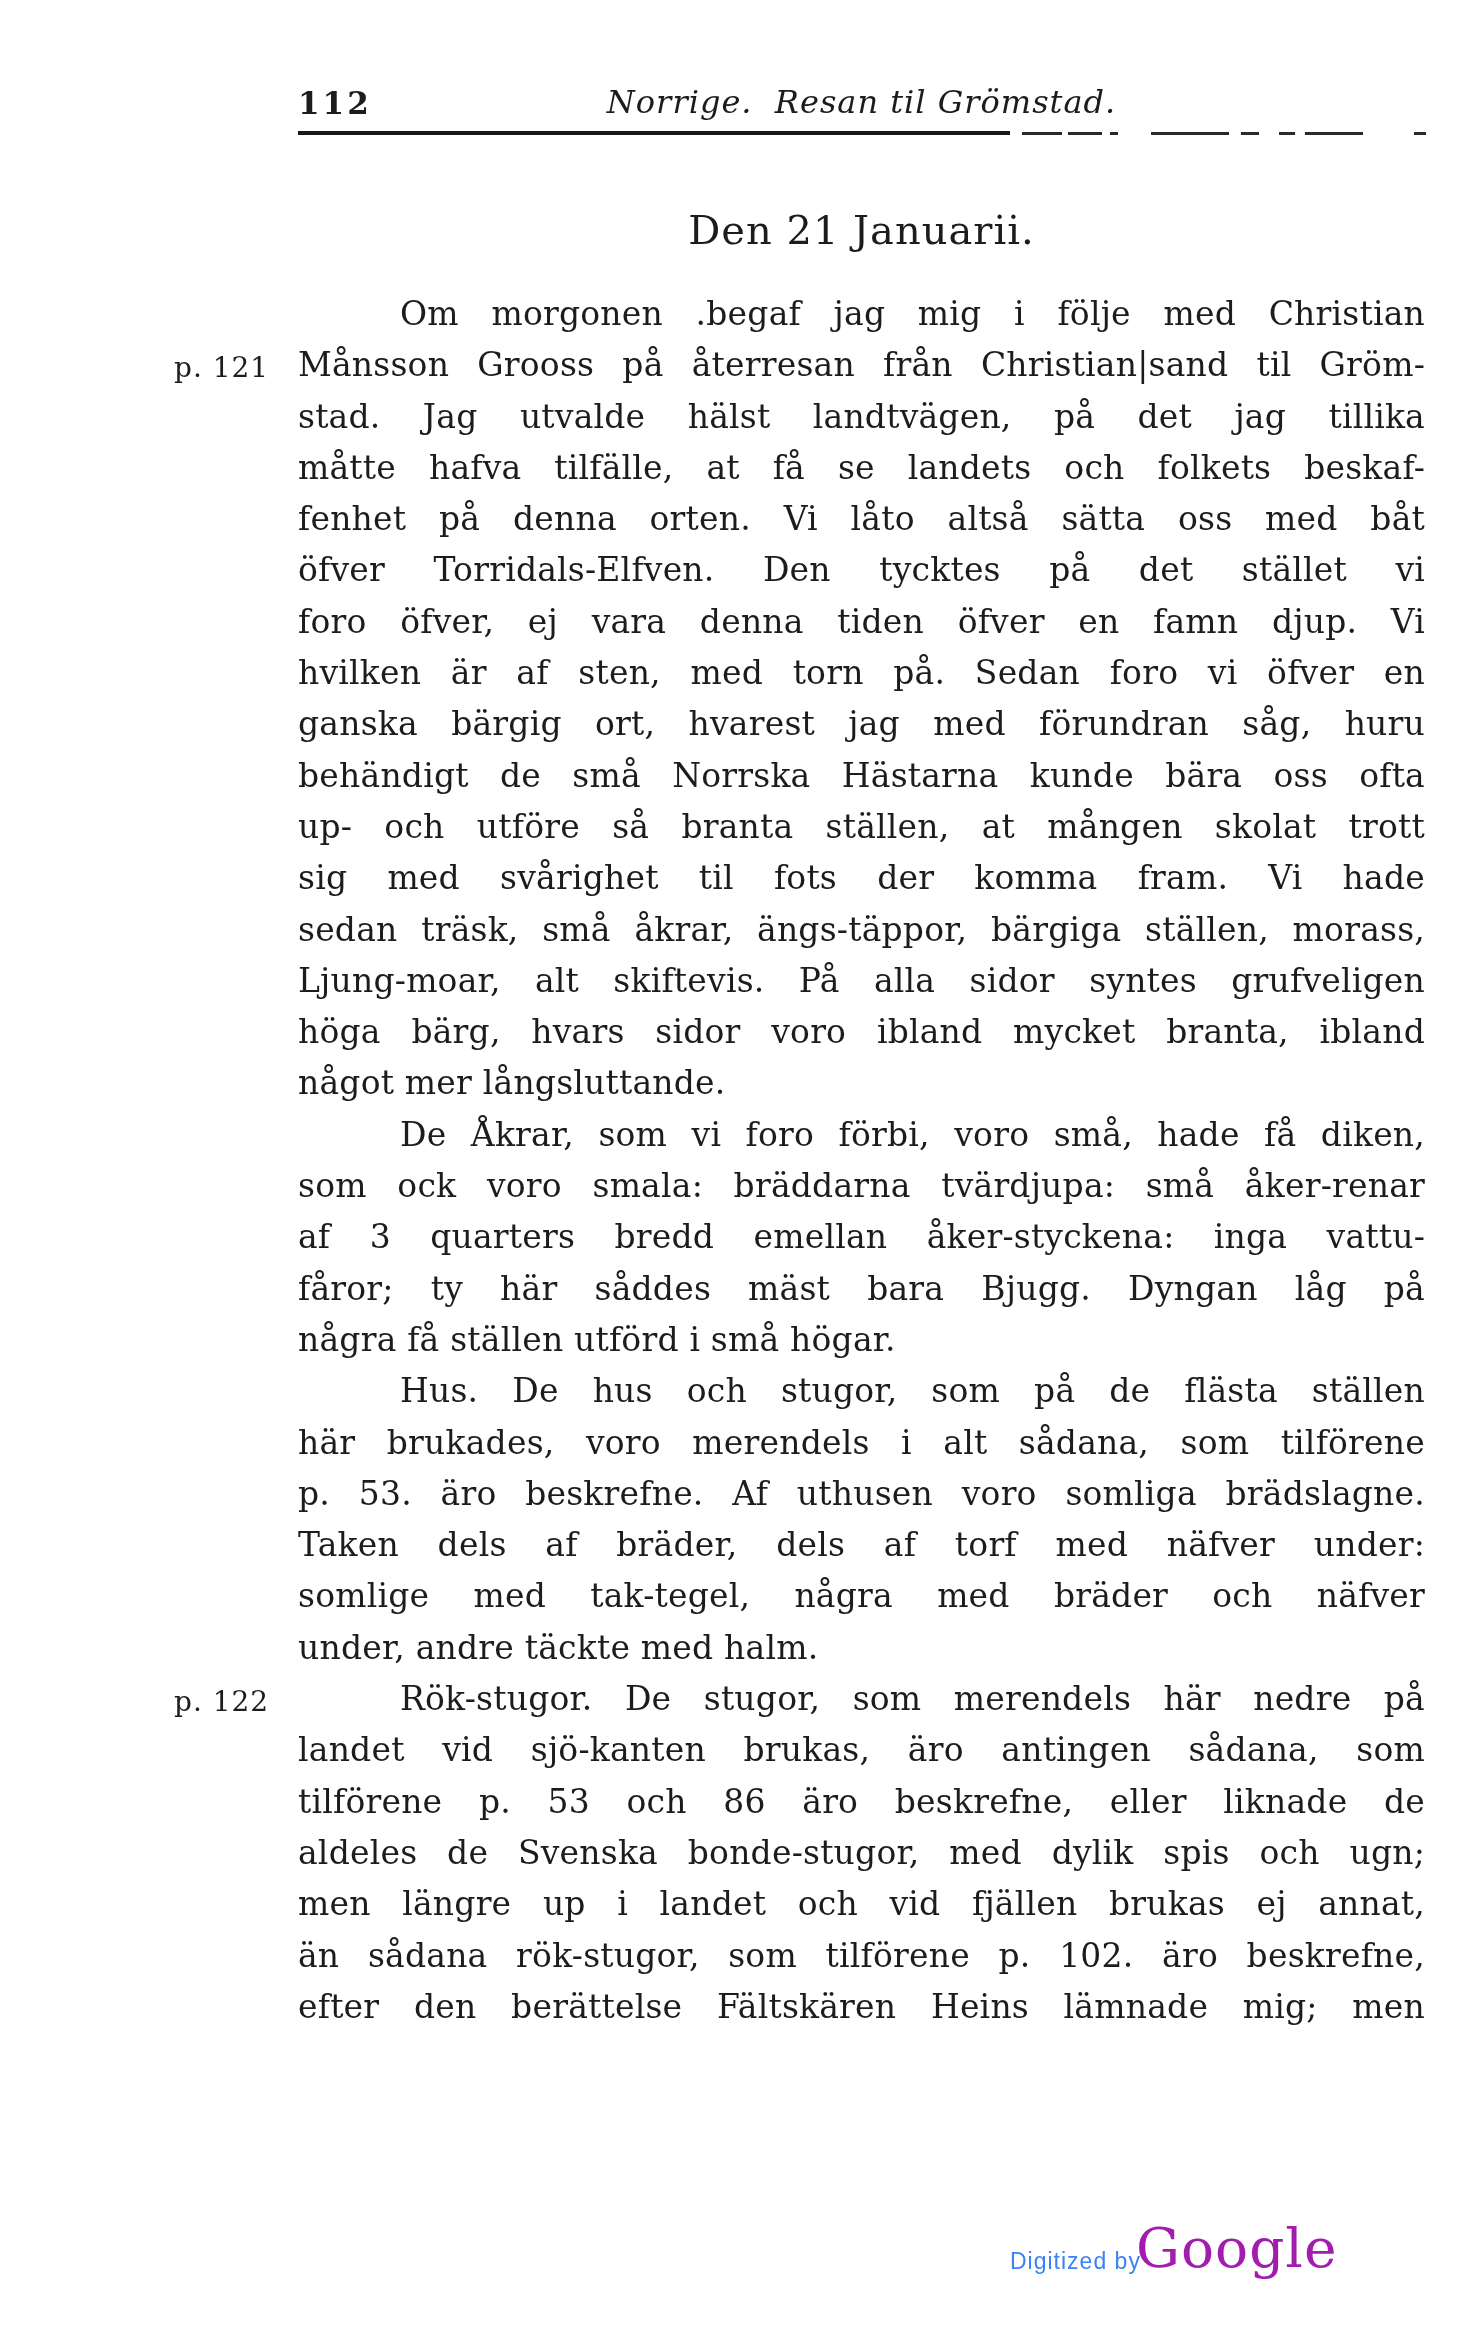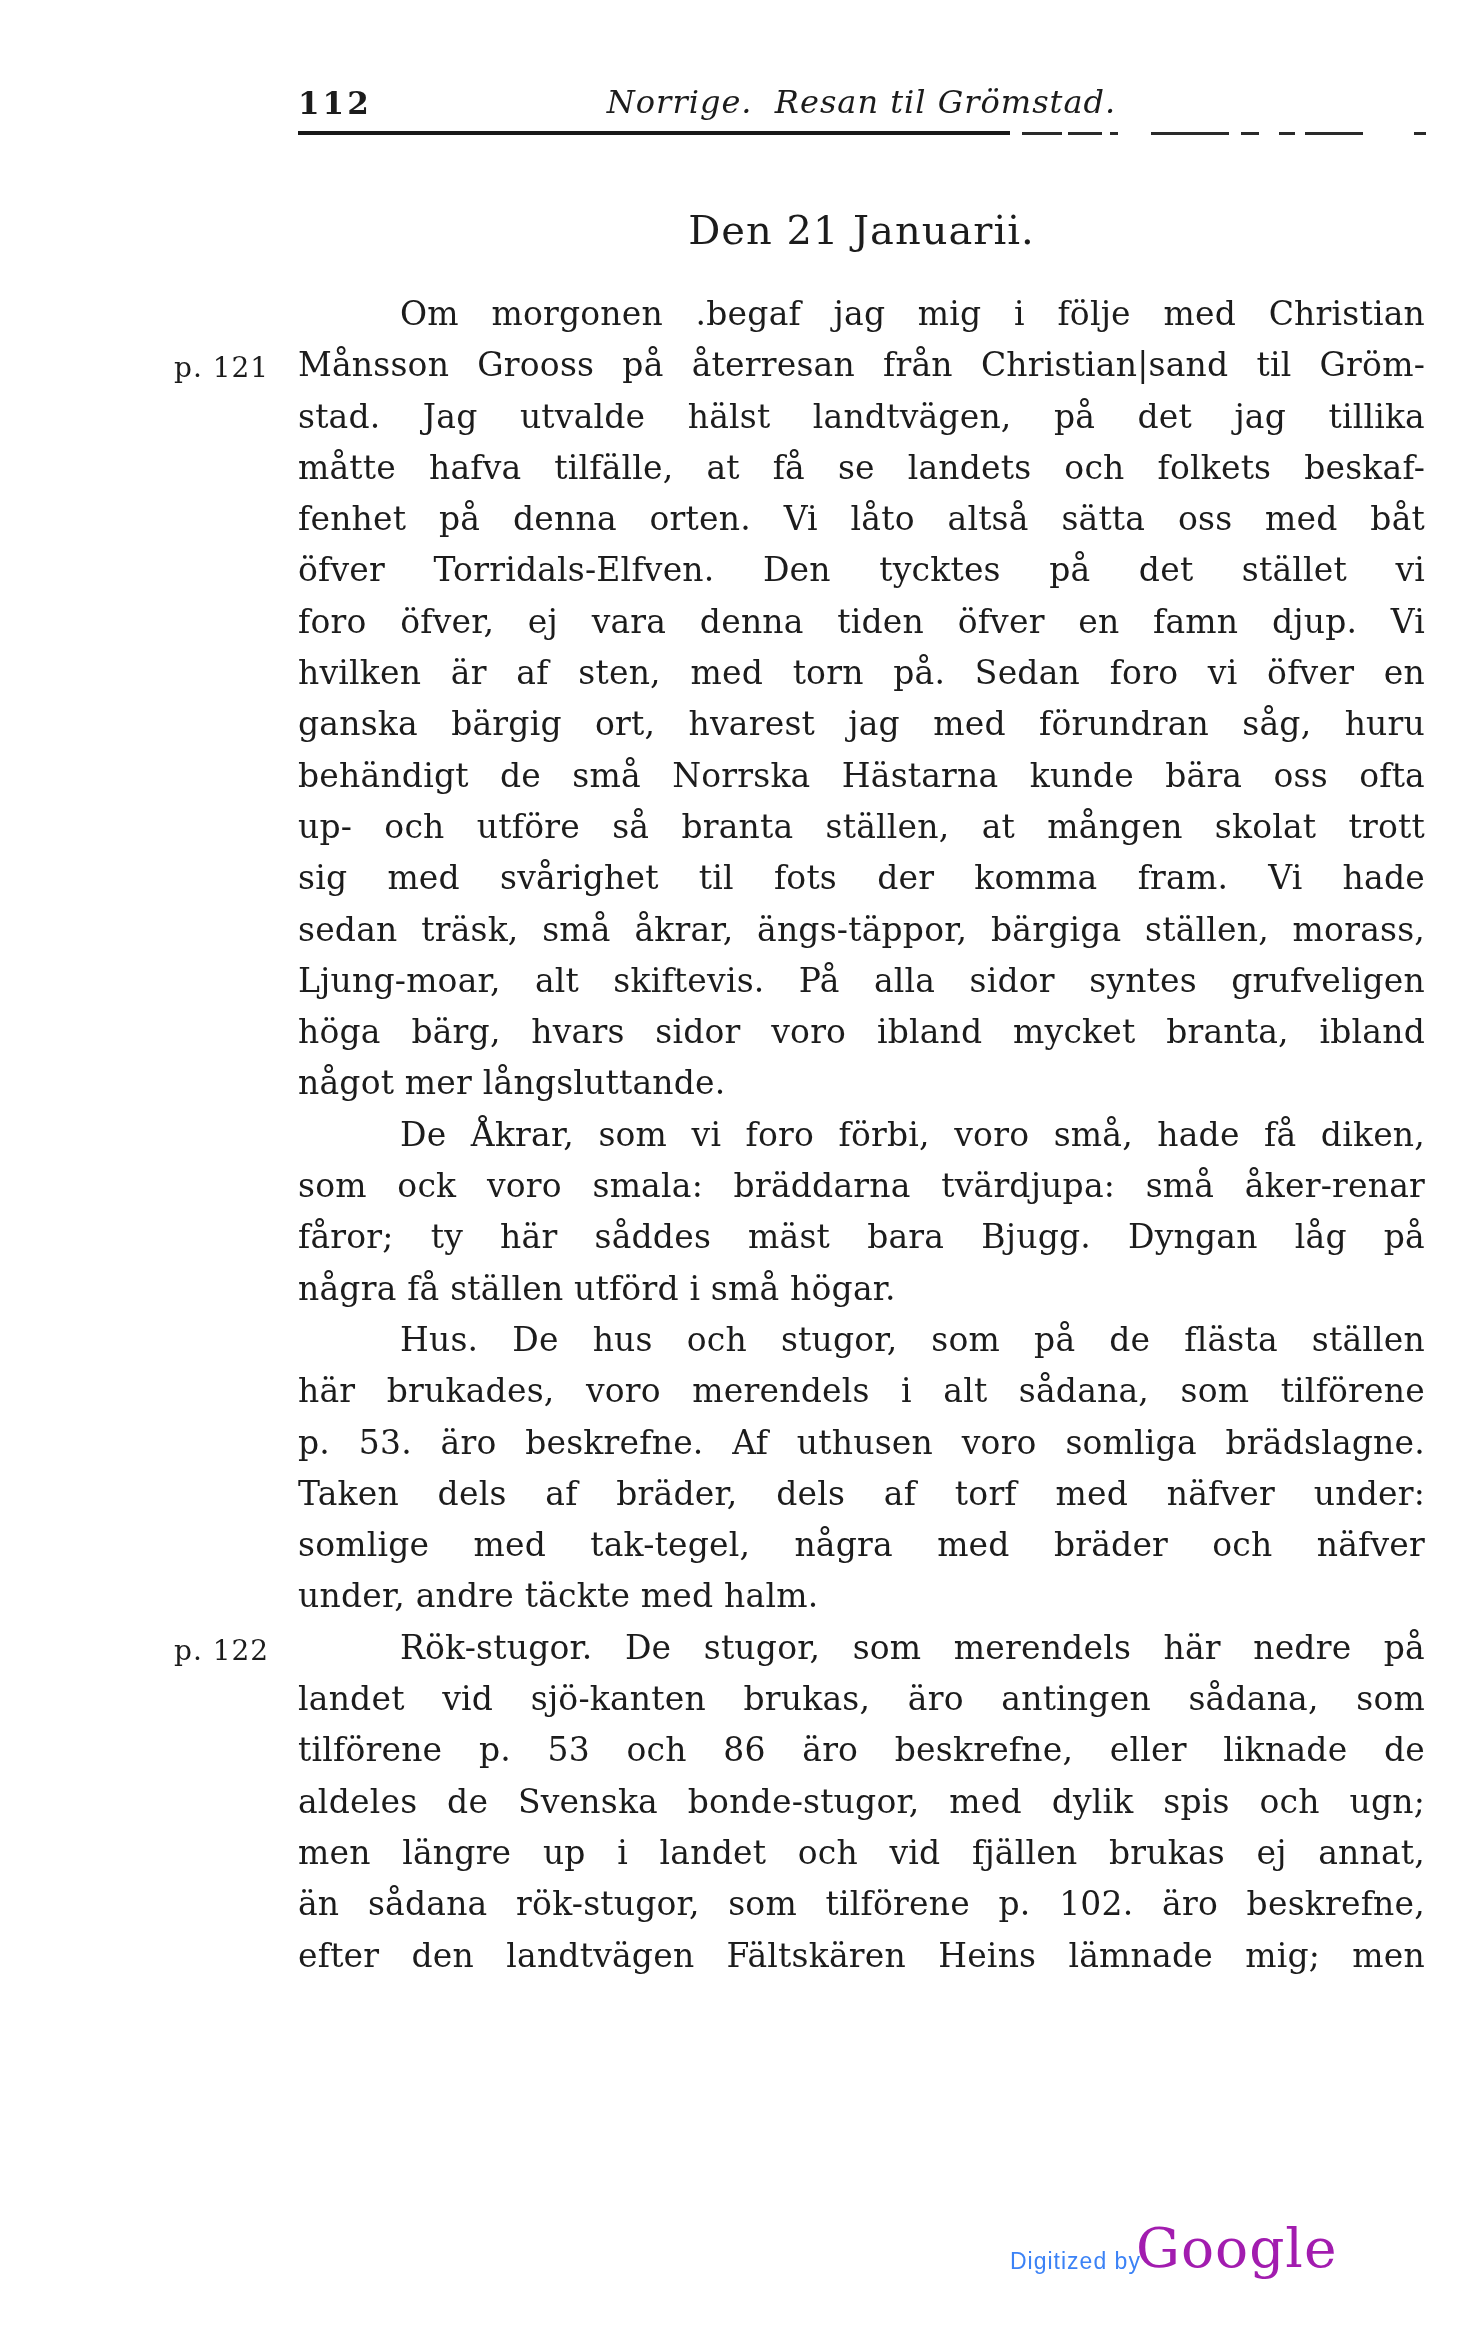--- a/index.html
+++ b/index.html
@@ -137,38 +137,39 @@
         <div class="line"><span>up- och utföre så branta ställen, at mången skolat trott</span></div>
         <div class="line"><span>sig med svårighet til fots der komma fram. Vi hade</span></div>
         <div class="line"><span>sedan träsk, små åkrar, ängs-täppor, bärgiga ställen, morass,</span></div>
         <div class="line"><span>Ljung-moar, alt skiftevis. På alla sidor syntes grufveligen</span></div>
         <div class="line"><span>höga bärg, hvars sidor voro ibland mycket branta, ibland</span></div>
         <div class="line para-end"><span>något mer långsluttande.</span></div>
       </div>
       <div class="paragraph">
         <div class="line indent"><span>De </span><span class="lead">Åkrar,</span><span> som vi foro förbi, voro små, hade få diken,</span></div>
         <div class="line"><span>som ock voro smala: bräddarna tvärdjupa: små åker-renar</span></div>
+        <div class="line"><span>af 3 quarters bredd emellan åker-styckena: inga vattu-</span></div>
         <div class="line"><span>fåror; ty här såddes mäst bara Bjugg. Dyngan låg på</span></div>
         <div class="line para-end"><span>några få ställen utförd i små högar.</span></div>
       </div>
       <div class="paragraph">
         <div class="line indent"><span class="lead">Hus.</span><span> De hus och stugor, som på de flästa ställen</span></div>
         <div class="line"><span>här brukades, voro merendels i alt sådana, som tilförene</span></div>
         <div class="line"><span>p. 53. äro beskrefne. Af uthusen voro somliga brädslagne.</span></div>
         <div class="line"><span>Taken dels af bräder, dels af torf med näfver under:</span></div>
         <div class="line"><span>somlige med tak-tegel, några med bräder och näfver</span></div>
         <div class="line para-end"><span>under, andre täckte med halm.</span></div>
       </div>
       <div class="paragraph">
         <div class="line indent"><span class="margin-note">p. 122</span><span class="lead">Rök-stugor.</span><span> De stugor, som merendels här nedre på</span></div>
         <div class="line"><span>landet vid sjö-kanten brukas, äro antingen sådana, som</span></div>
         <div class="line"><span>tilförene p. 53 och 86 äro beskrefne, eller liknade de</span></div>
         <div class="line"><span>aldeles de Svenska bonde-stugor, med dylik spis och ugn;</span></div>
         <div class="line"><span>men längre up i landet och vid fjällen brukas ej annat,</span></div>
         <div class="line"><span>än sådana rök-stugor, som tilförene p. 102. äro beskrefne,</span></div>
-        <div class="line"><span>efter den landtvägen Fältskären Heins lämnade mig; men</span></div>
+        <div class="line"><span>efter den berättelse Fältskären Heins lämnade mig; men</span></div>
       </div>
     </div>
 
   <span class="digitized-by">Digitized by</span>
   <span class="google-brand">Google</span>
 
 </div>
 
 </body></html>

